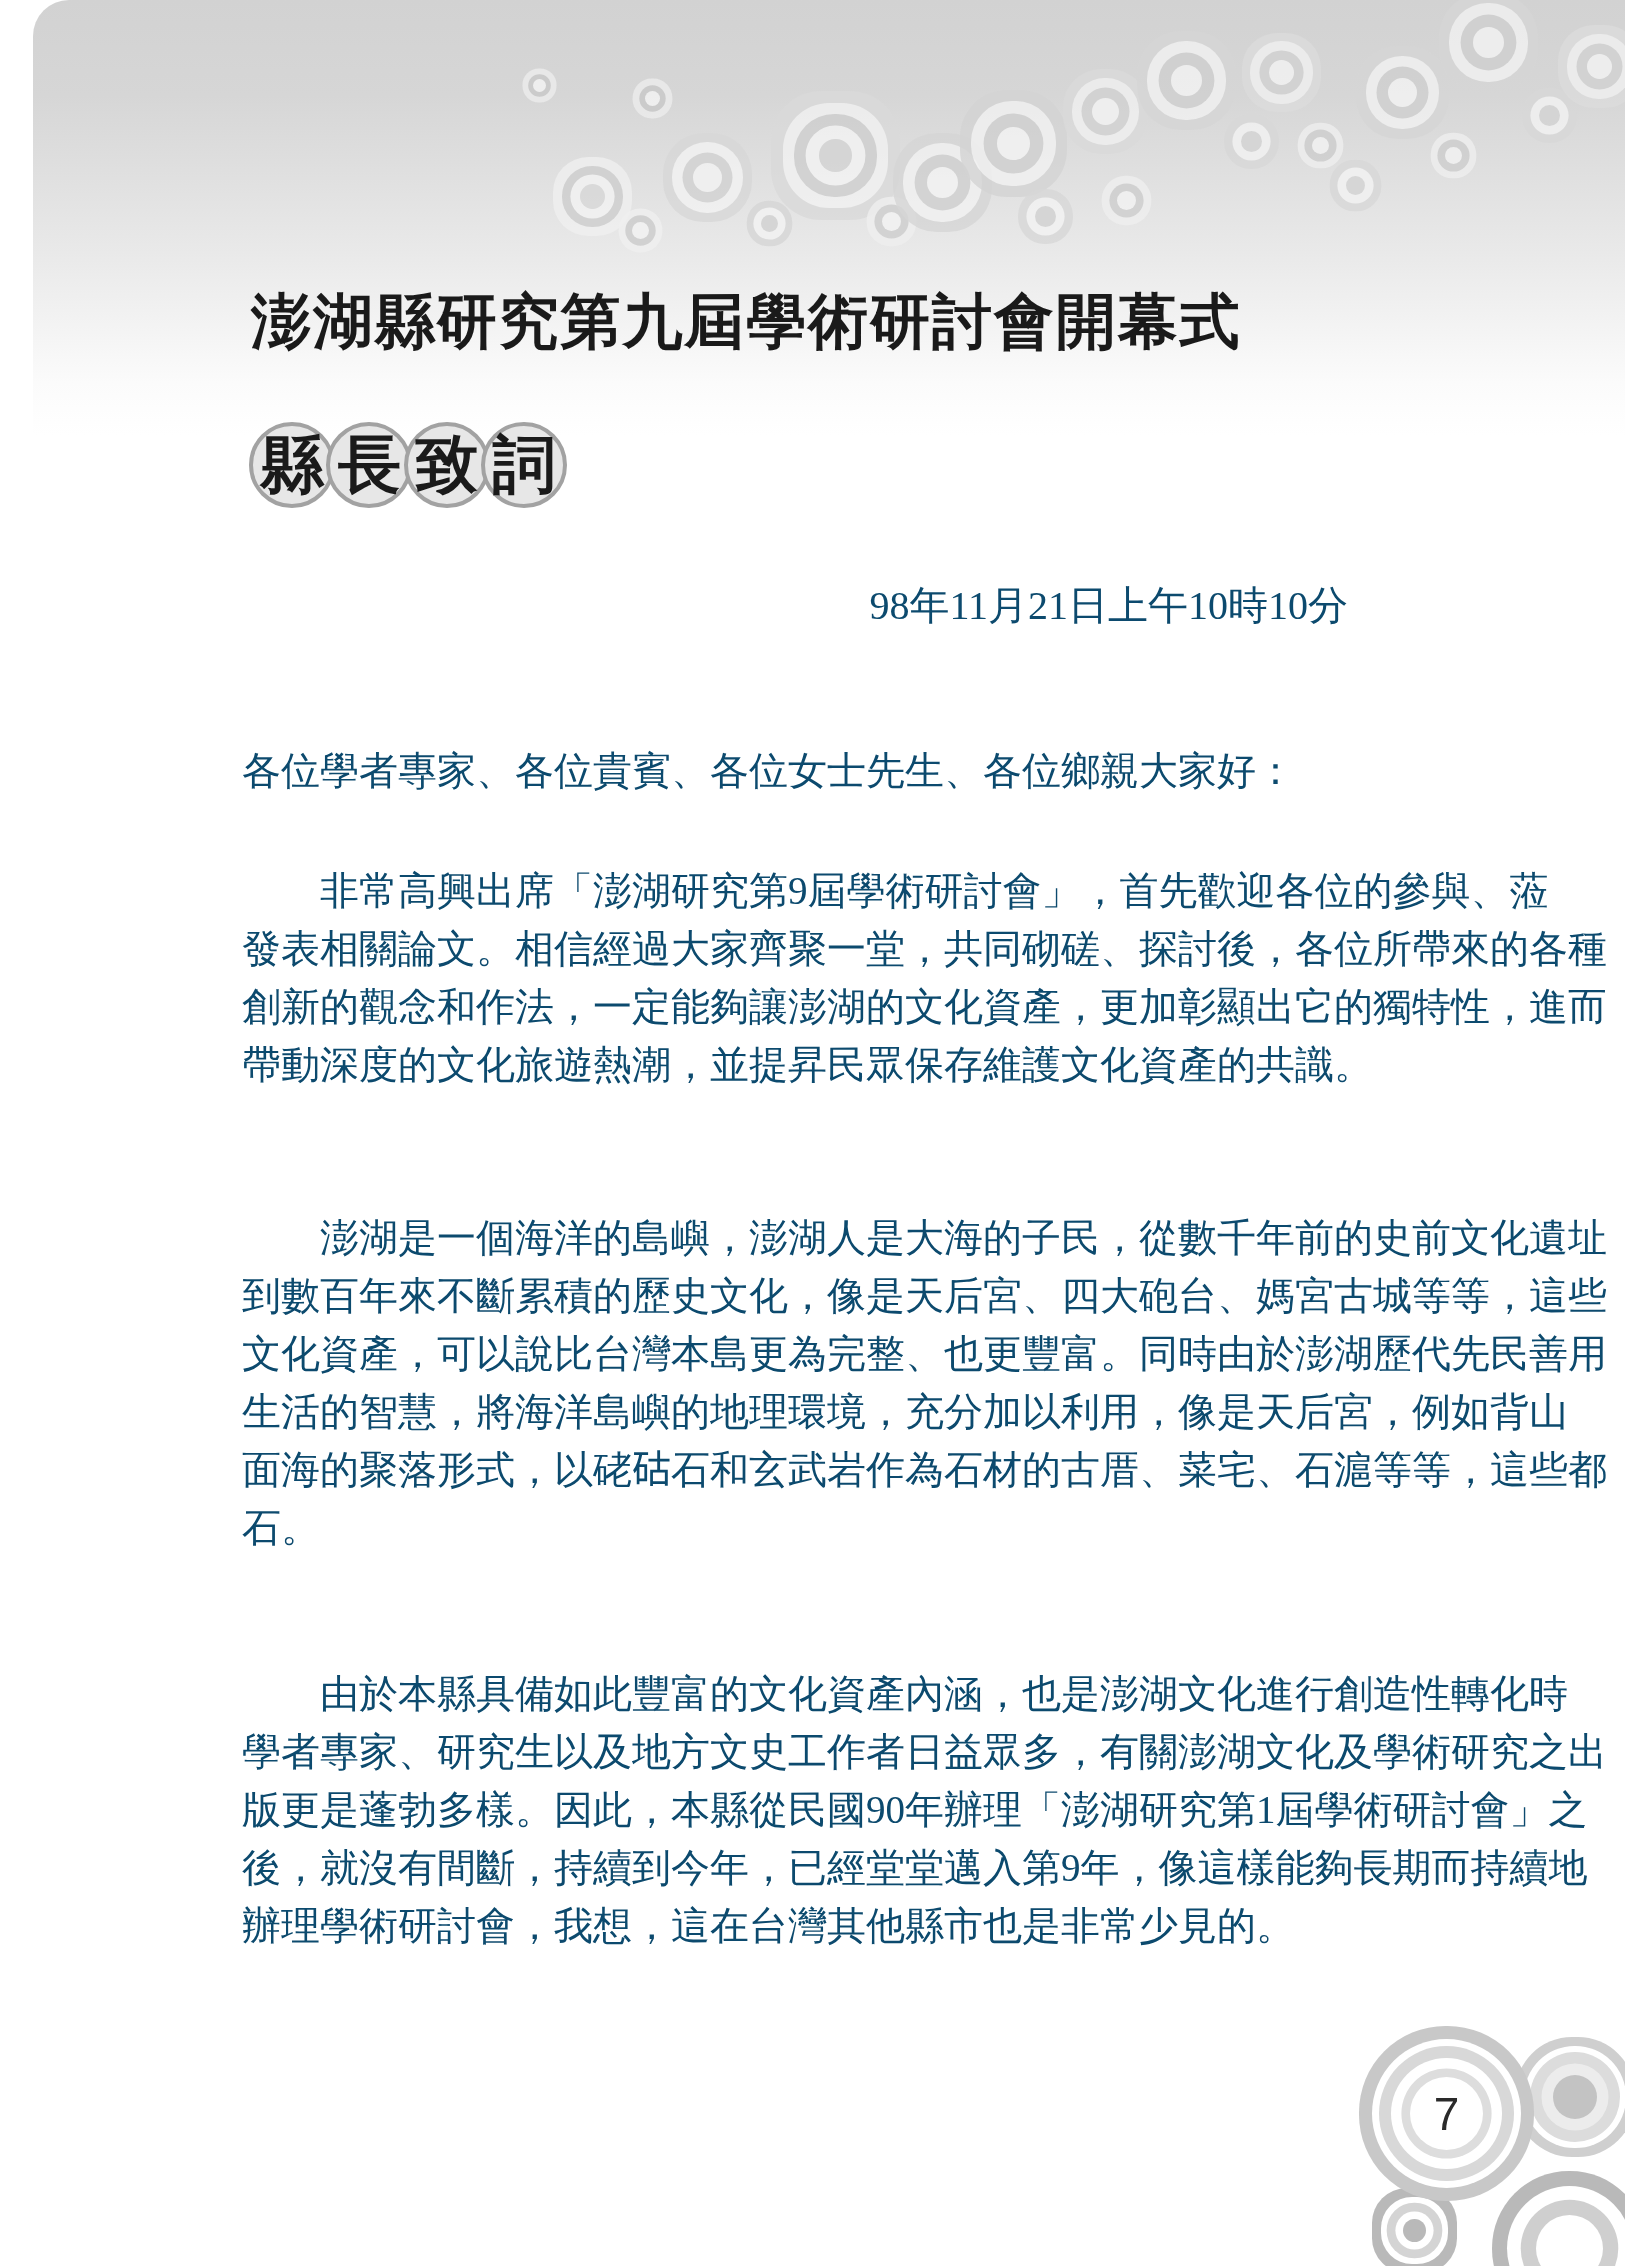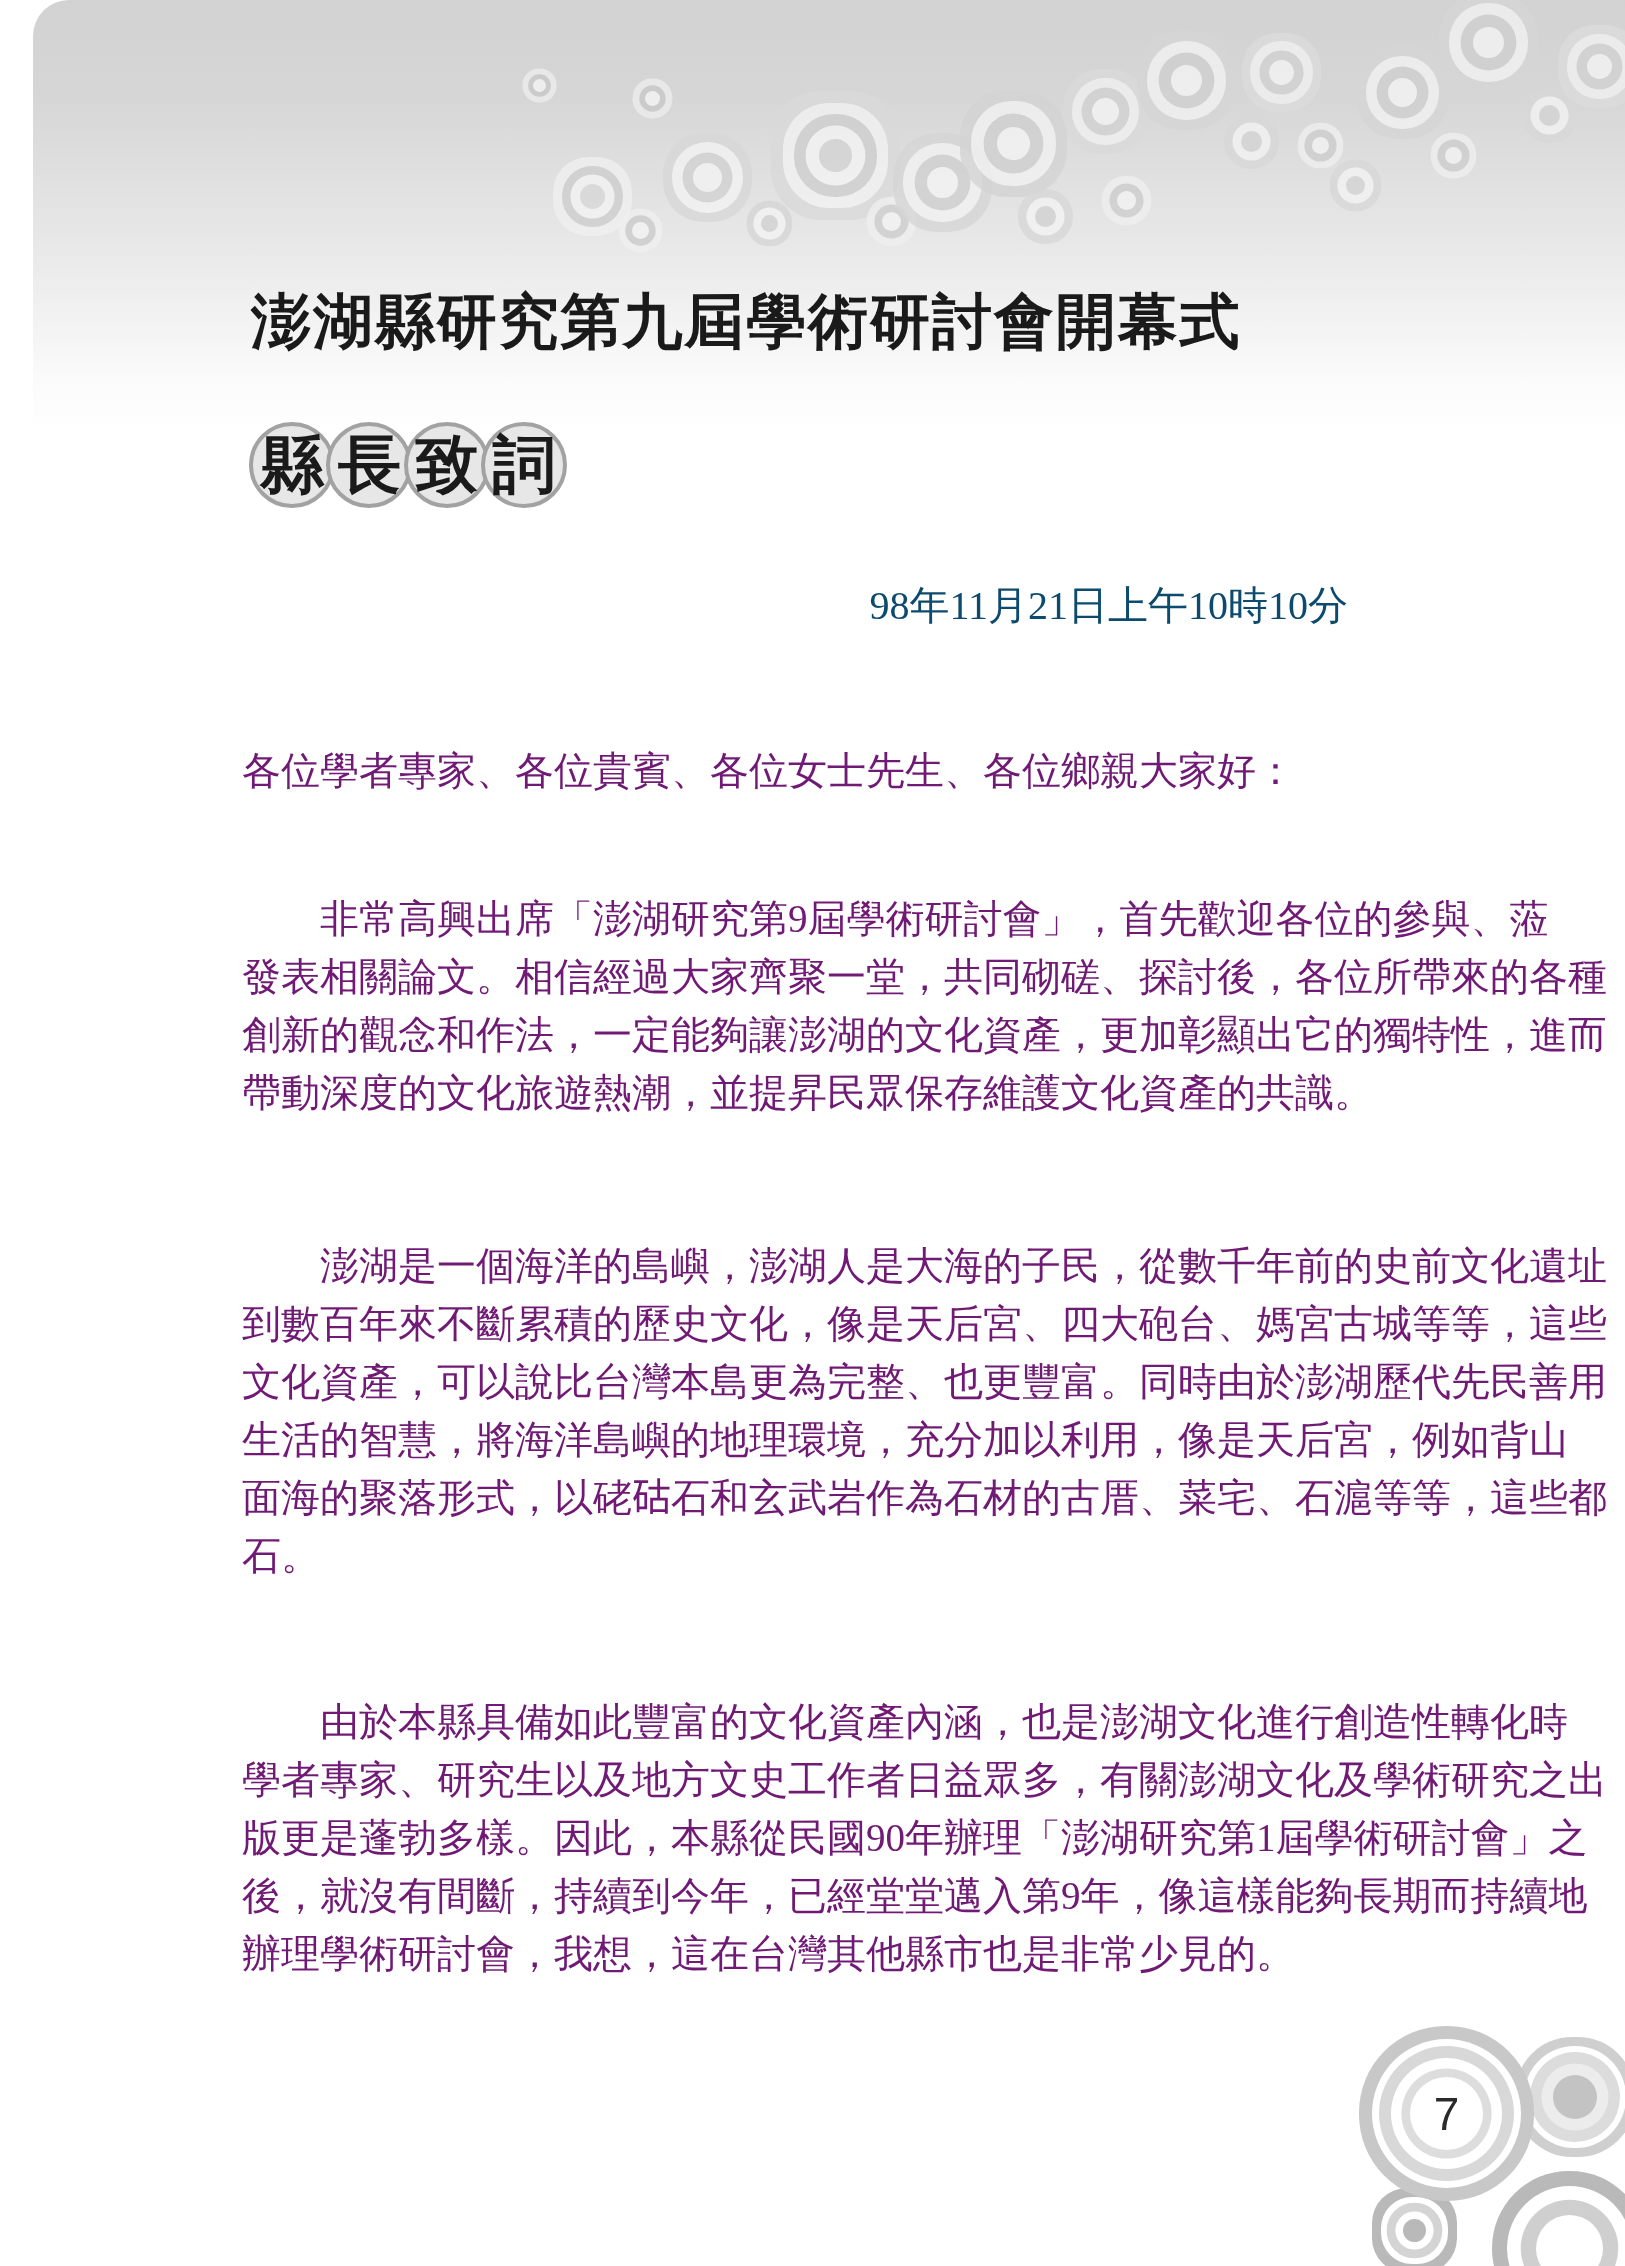--- a/index.html
+++ b/index.html
@@ -34,25 +34,25 @@
     position:absolute;left:242px;top:577px;width:1106px;height:58px;
     text-align:right;font-size:40px;line-height:58px;color:#0c4a6e;white-space:nowrap;
   }
   
   .textblock{position:absolute;left:242px;width:1143px;}
   #salutation{top:742px;}
   #para1{top:862px;}
   #para2{top:1209px;}
   #para3{top:1665px;}
   .tline{
-    height:58px;line-height:58px;font-size:39px;color:#701a75;
+    height:58px;line-height:58px;font-size:39px;color:#0c4a6e;
     text-align:justify;text-align-last:justify;white-space:nowrap;
   }
   .tline.short{text-align-last:left;}
-  .tline.first{text-indent:78px;margin-top:28px;}
+  .tline.first{text-indent:78px;}
   
   #pn-core{
     position:absolute;left:1410px;top:2077px;width:73px;height:73px;border-radius:50%;
     background:#ffffff;
     box-shadow:0 0 0 8.6px #dddddd,0 0 0 19px #ffffff,0 0 0 31px #d8d8d8,0 0 0 38px #ffffff,0 0 0 51px #c8c8c8;
     display:flex;align-items:center;justify-content:center;
   }
   #pn{font-family:"Liberation Sans","DejaVu Sans",sans-serif;font-size:46px;color:#2a2a2a;}
 </style>
 </head>

